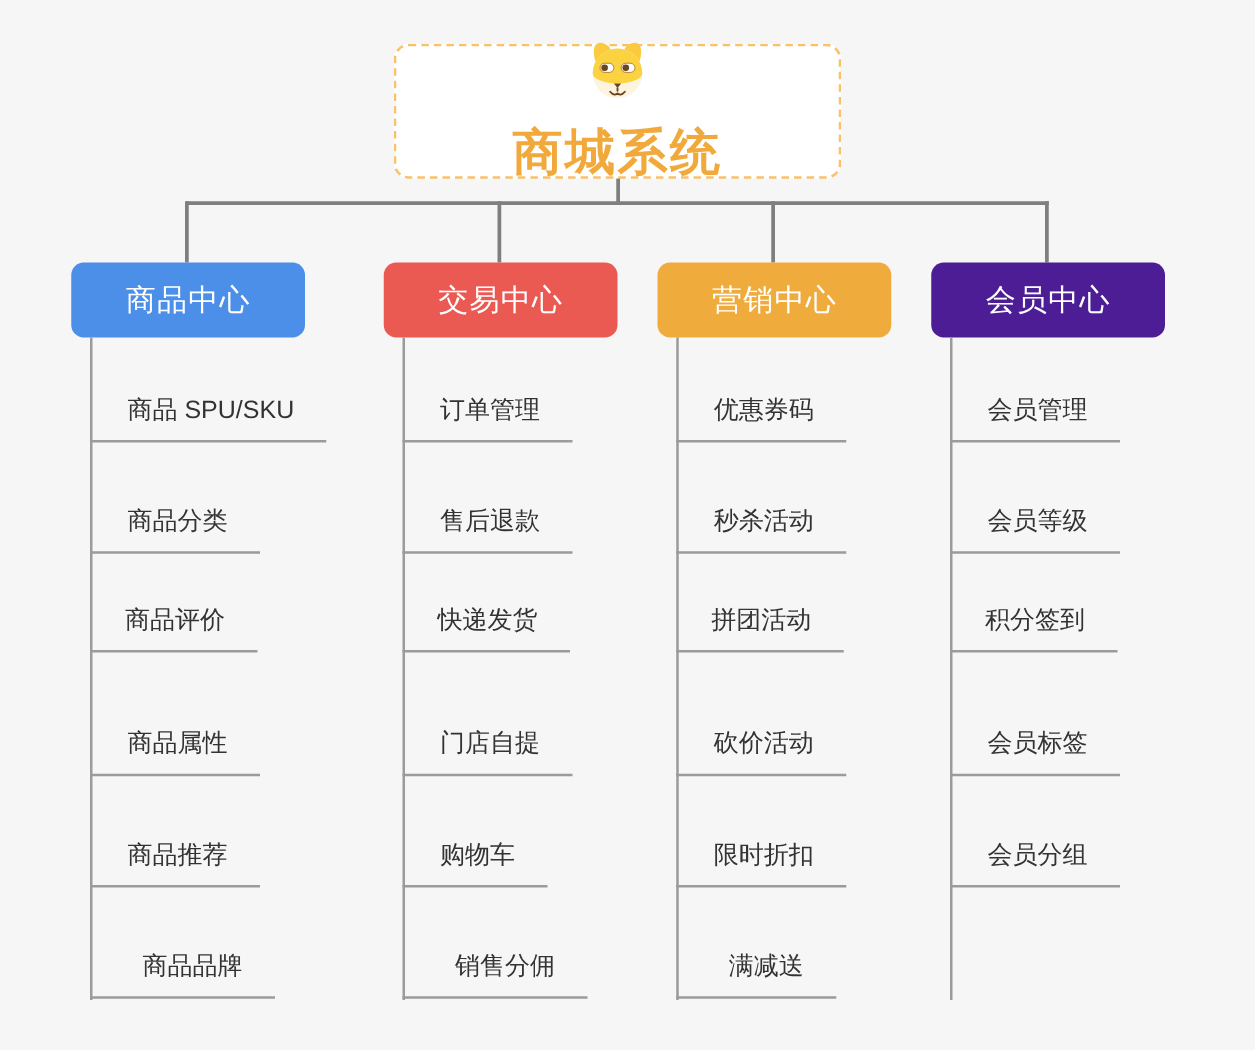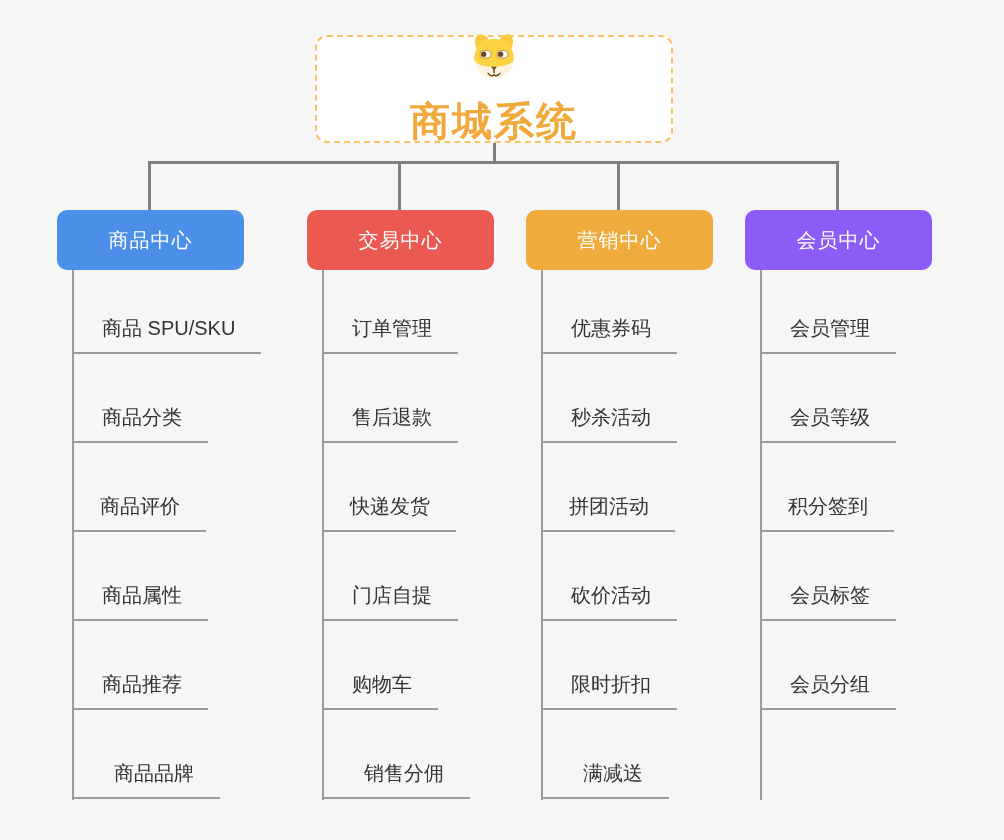--- a/index.html
+++ b/index.html
@@ -24,36 +24,36 @@
   }
   .root-title { font-size:40px; font-weight:bold; letter-spacing:2px; color:#F2A93C; }
   .dog { display:flex; }
 
   
   .branch-header {
     position:absolute; top:210px; width:187px; height:60px;
     border-radius:10px; display:flex; align-items:center; justify-content:center;
     cursor:pointer;
   }
-  .branch-header span { color:#FFFFFF; font-size:20px; letter-spacing:1px; }
+  .branch-header span { color:#FFFFFF; font-size:24px; letter-spacing:1px; }
   .h0 { left:57px; } .h1 { left:307px; } .h2 { left:526px; } .h3 { left:745px; }
 
   
   .spine { position:absolute; top:270px; width:2px; height:530px; background:#9B9B9B; }
   .x0 { left:72px; } .x1 { left:322px; } .x2 { left:541px; } .x3 { left:760px; }
 
   
   .leaf {
     position:absolute; white-space:nowrap;
     font-size:20px; line-height:30px; color:#333333;
     padding:0 26px 9px 30px;
     border-bottom:2px solid #9B9B9B;
     cursor:pointer;
   }
-  .r0 { top:313px; } .r1 { top:402px; } .r2 { top:491px;padding-left:28px; }
+  .r0 { top:313px; } .r1 { top:402px; } .r2 { top:481px;padding-left:28px; }
   .r3 { top:580px; } .r4 { top:669px; } .r5 { top:758px;padding-left:42px; }
 </style>
 </head>
 <body>
 
 <div class="canvas">
 
   <div class="conn stem"></div>
   <div class="conn bus"></div>
   <div class="conn drop d0"></div>
@@ -81,21 +81,21 @@
 
   <div class="branch-header h0" style="background-color: rgb(75, 143, 233);">
     <span>商品中心</span>
   </div>
   <div class="branch-header h1" style="background-color: rgb(234, 90, 83);">
     <span>交易中心</span>
   </div>
   <div class="branch-header h2" style="background-color: rgb(239, 172, 61);">
     <span>营销中心</span>
   </div>
-  <div class="branch-header h3" style="background-color: #8b5cf6;">
+  <div class="branch-header h3" style="background-color: #4c1d95;">
     <span>会员中心</span>
   </div>
 
   <div class="spine x0"></div>
   <div class="spine x1"></div>
   <div class="spine x2"></div>
   <div class="spine x3"></div>
 
   <div class="leaf x0 r0">商品 SPU/SKU</div>
   <div class="leaf x0 r1">商品分类</div>

